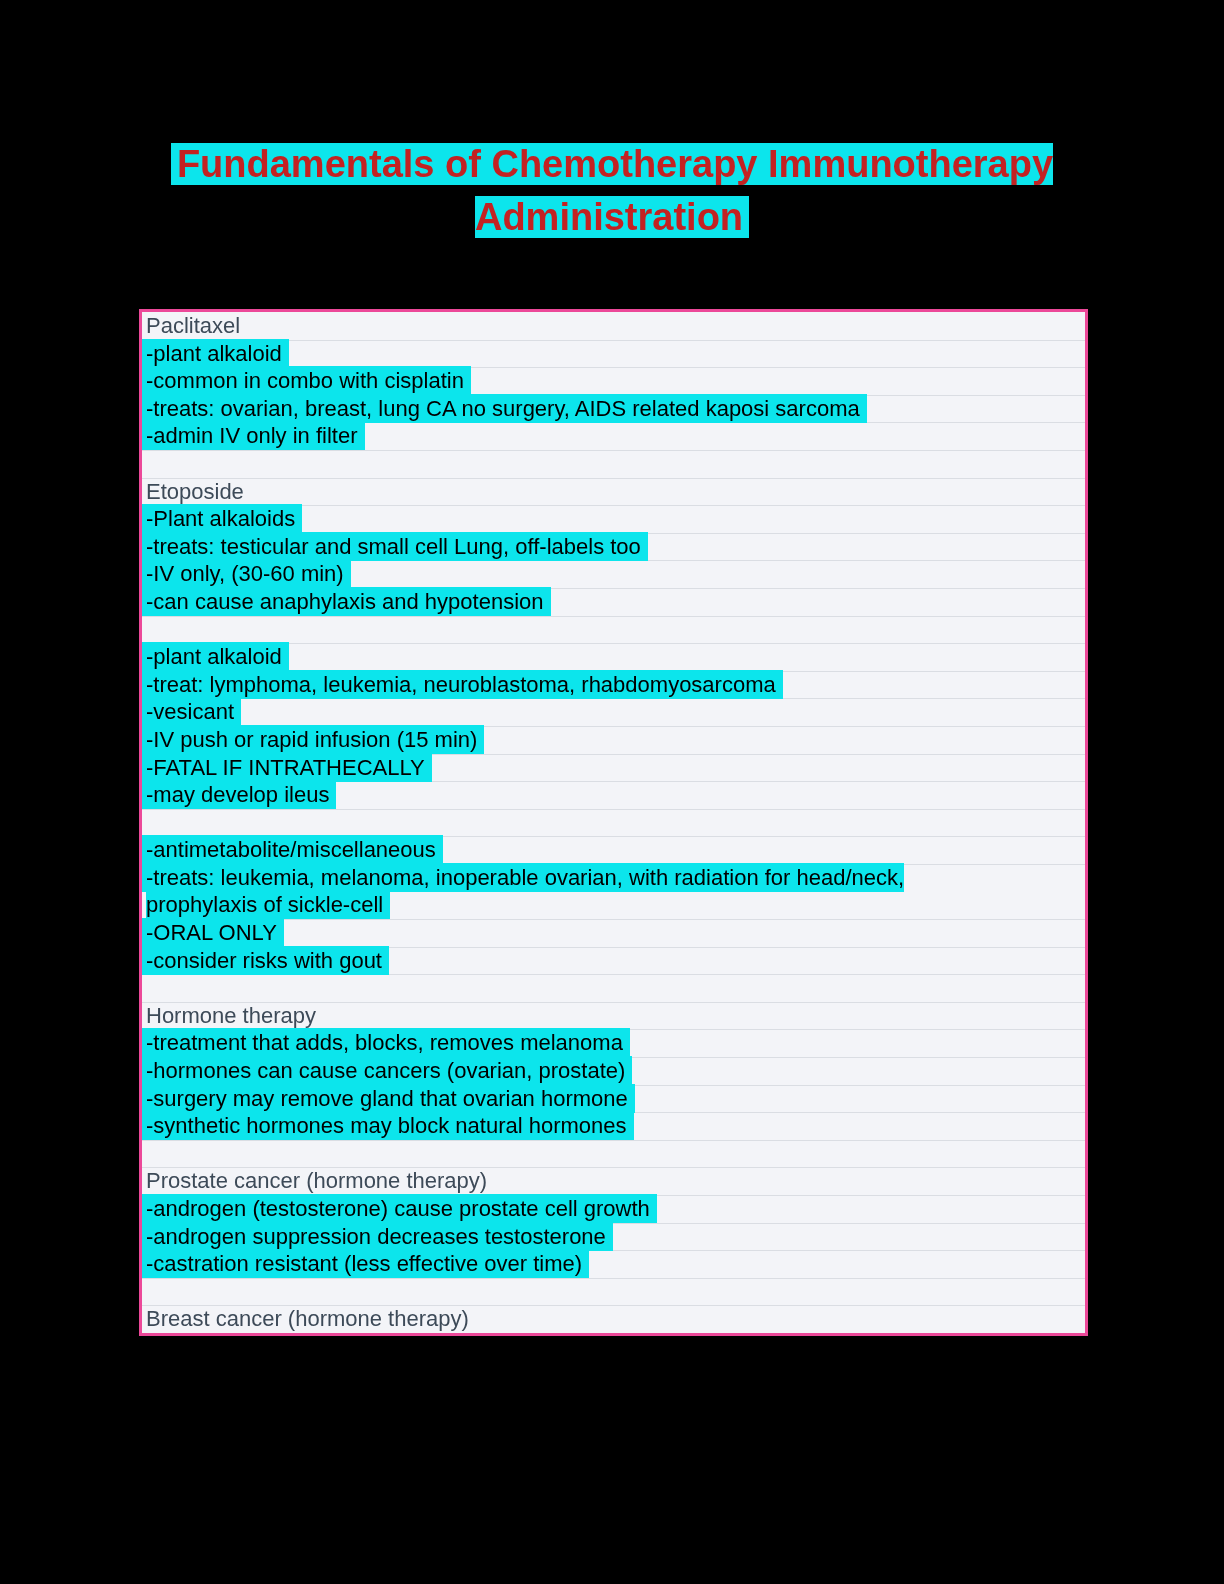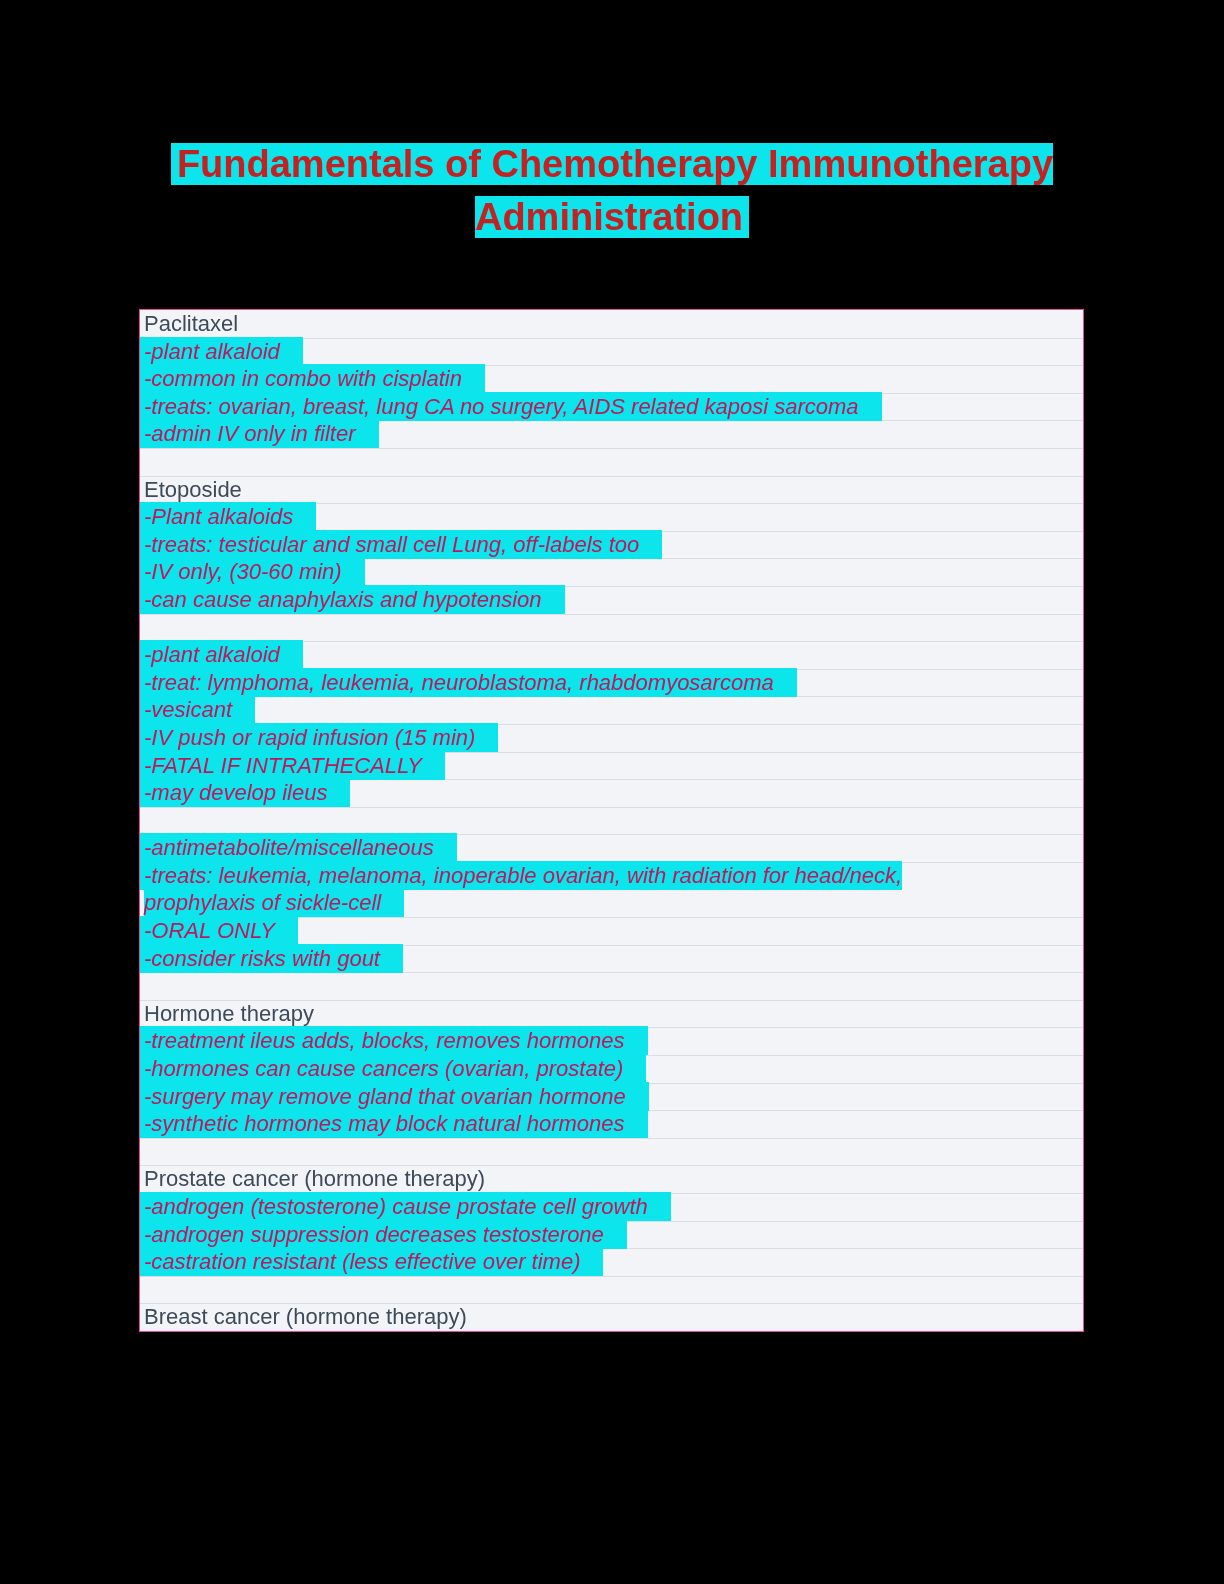--- a/index.html
+++ b/index.html
@@ -29,21 +29,21 @@
     background: #0ce5ec;
     padding: 0 6px;
     white-space: pre-line;
   }
   .notes-table {
     position: absolute;
     left: 139px;
     top: 309px;
     width: 943px;
     background: #f3f4f8;
-    border: 1px solid #ec4899;
+    border: 3px solid #ec4899;
     font-size: 22px;
     line-height: 27.6px;
     color: #3d4a58;
   }
   .row {
     height: 27.6px;
     padding-left: 4px;
     overflow: visible;
     white-space: nowrap;
   }
@@ -55,24 +55,23 @@
     box-shadow: inset 0 1px 0 #dadde3;
   }
   .row span {
     white-space: pre-line;
   }
   .row .plain {
     color: #3d4a58;
   }
   .row .hl {
     background: #0ce5ec;
-    color: #be185d;
-    padding: 2px 23px 2px 4px;
+    color: #000000;
+    padding: 2px 7px 2px 4px;
     margin-left: -4px;
-    font-style: italic;
   }
 </style>
 </head>
 <body>
 
 <div class="page-title">
   <span class="title-hl">Fundamentals of Chemotherapy Immunotherapy
 Administration</span>
 </div>
 
@@ -96,21 +95,21 @@
     <div class="row"><span class="hl">-FATAL IF INTRATHECALLY</span></div>
     <div class="row"><span class="hl">-may develop ileus</span></div>
     <div class="row"></div>
     <div class="row"><span class="hl">-antimetabolite/miscellaneous</span></div>
     <div class="row tall"><span class="hl">-treats: leukemia, melanoma, inoperable ovarian, with radiation for head/neck,
 prophylaxis of sickle-cell</span></div>
     <div class="row"><span class="hl">-ORAL ONLY</span></div>
     <div class="row"><span class="hl">-consider risks with gout</span></div>
     <div class="row"></div>
     <div class="row"><span class="plain">Hormone therapy</span></div>
-    <div class="row"><span class="hl">-treatment ileus adds, blocks, removes hormones</span></div>
+    <div class="row"><span class="hl">-treatment that adds, blocks, removes melanoma</span></div>
     <div class="row"><span class="hl">-hormones can cause cancers (ovarian, prostate)</span></div>
     <div class="row"><span class="hl">-surgery may remove gland that ovarian hormone</span></div>
     <div class="row"><span class="hl">-synthetic hormones may block natural hormones</span></div>
     <div class="row"></div>
     <div class="row"><span class="plain">Prostate cancer (hormone therapy)</span></div>
     <div class="row"><span class="hl">-androgen (testosterone) cause prostate cell growth</span></div>
     <div class="row"><span class="hl">-androgen suppression decreases testosterone</span></div>
     <div class="row"><span class="hl">-castration resistant (less effective over time)</span></div>
     <div class="row"></div>
     <div class="row"><span class="plain">Breast cancer (hormone therapy)</span></div>

